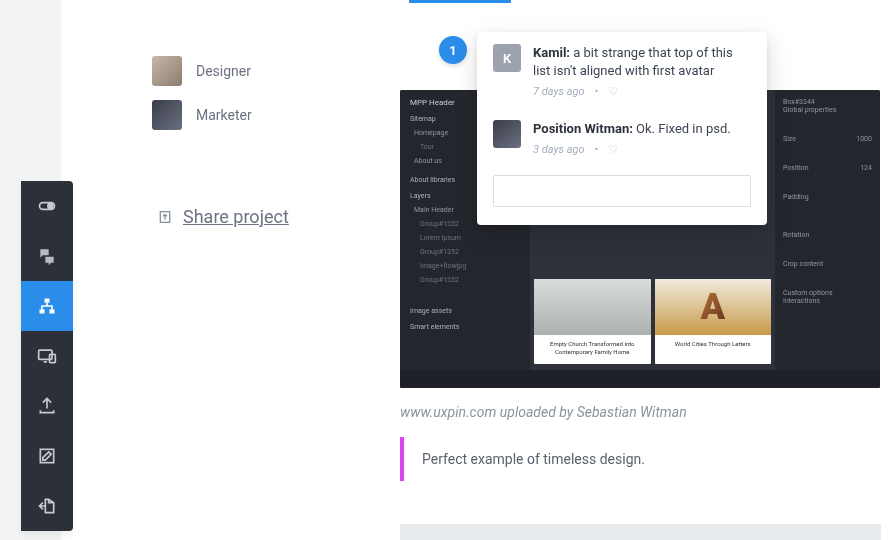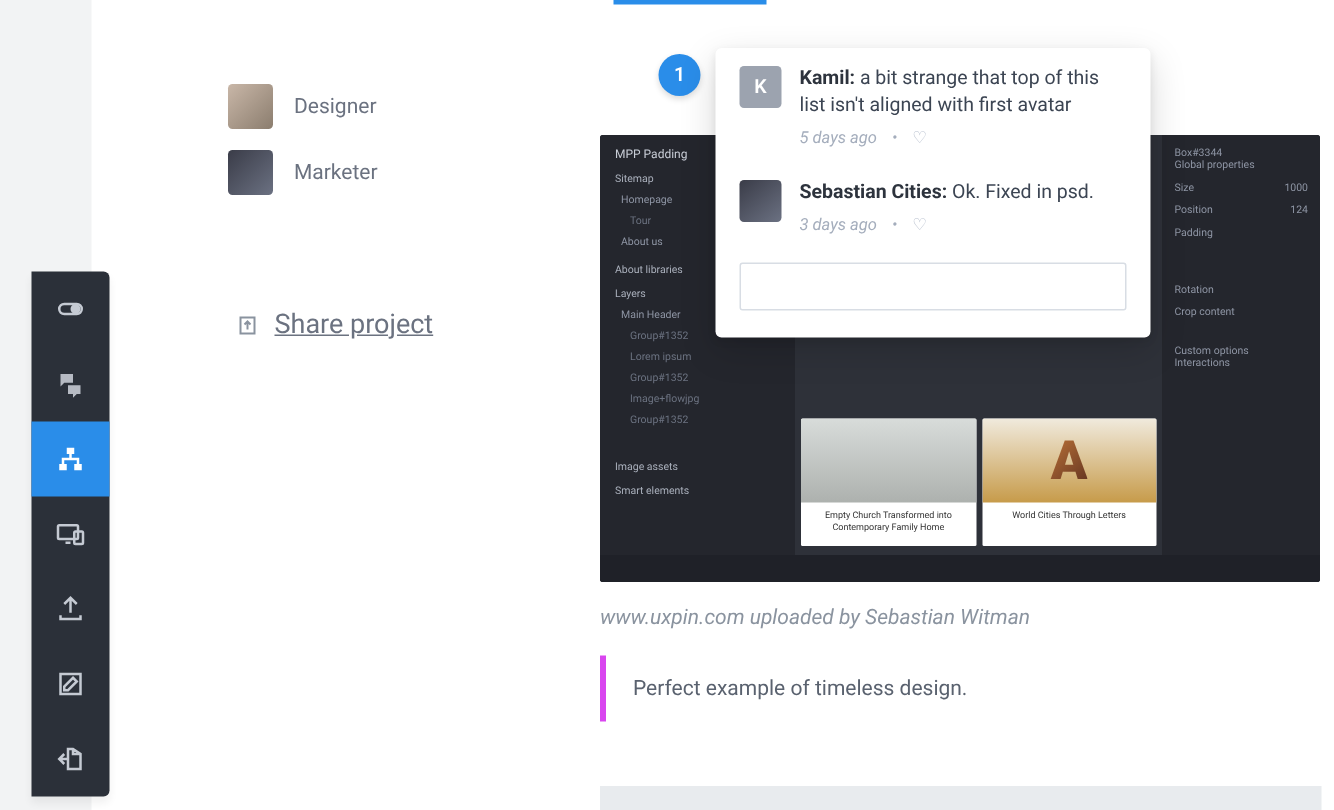--- a/index.html
+++ b/index.html
@@ -126,21 +126,21 @@
   .pw-left .sec { color: #aab0bc; margin-top: 8px; margin-bottom: 3px; }
   .pw-right {
     position: absolute;
     right: 0; top: 0; bottom: 0;
     width: 105px;
     background: #24262d;
     padding: 8px 8px;
     font-size: 7px;
     color: #8e95a4;
   }
-  .pw-right .row { display:flex; justify-content:space-between; margin:7px 0;gap:18px; }
+  .pw-right .row { display:flex; justify-content:space-between; margin:21px 0;gap:18px; }
   .pw-center {
     position: absolute;
     left: 130px; right: 105px; top: 0; bottom: 0;
     background: #2e3139;
     overflow: hidden;
   }
   .pw-bigtext {
     position: absolute;
     top: 6px; left: 8px;
     color: #e8e8e8;
@@ -356,21 +356,21 @@
   <div class="share-project">
     <svg viewBox="0 0 24 24" fill="none" stroke="#8a939f" stroke-width="2">
         <rect x="5" y="4" width="14" height="16"></rect>
         <path d="M12 16V8M9 11l3-3 3 3"></path>
       </svg>
     <span>Share project</span>
   </div>
 
   <div class="preview-wrap">
     <div class="pw-left">
-      <div class="hdr">MPP Padding</div>
+      <div class="hdr">MPP Header</div>
       <div class="sec">Sitemap</div>
       <div class="itm">Homepage</div>
       <div class="itm sub">Tour</div>
       <div class="itm">About us</div>
       <div class="sec">About libraries</div>
       <div class="sec">Layers</div>
       <div class="itm">Main Header</div>
       <div class="itm sub">Group#1352</div>
       <div class="itm sub">Lorem ipsum</div>
       <div class="itm sub">Group#1352</div>
@@ -426,30 +426,30 @@
   <div class="comment-pin">
     <span>1</span>
   </div>
 
   <div class="comment-popover">
     <div class="comment-row">
       <div class="c-avatar">K</div>
       <div class="c-body">
         <span class="author">Kamil:</span><span> a bit strange that top of this list isn't aligned with first avatar</span>
         <div class="c-meta">
-          <span>5 days ago</span>
+          <span>7 days ago</span>
           <span>•</span>
           <span class="heart">♡</span>
         </div>
       </div>
     </div>
     <div class="comment-row">
       <div class="c-avatar photo"></div>
       <div class="c-body">
-        <span class="author">Sebastian Cities:</span><span> Ok. Fixed in psd.</span>
+        <span class="author">Position Witman:</span><span> Ok. Fixed in psd.</span>
         <div class="c-meta">
           <span>3 days ago</span>
           <span>•</span>
           <span class="heart">♡</span>
         </div>
       </div>
     </div>
     <div class="comment-input-wrap">
       <input class="comment-input" style="">
     </div>

